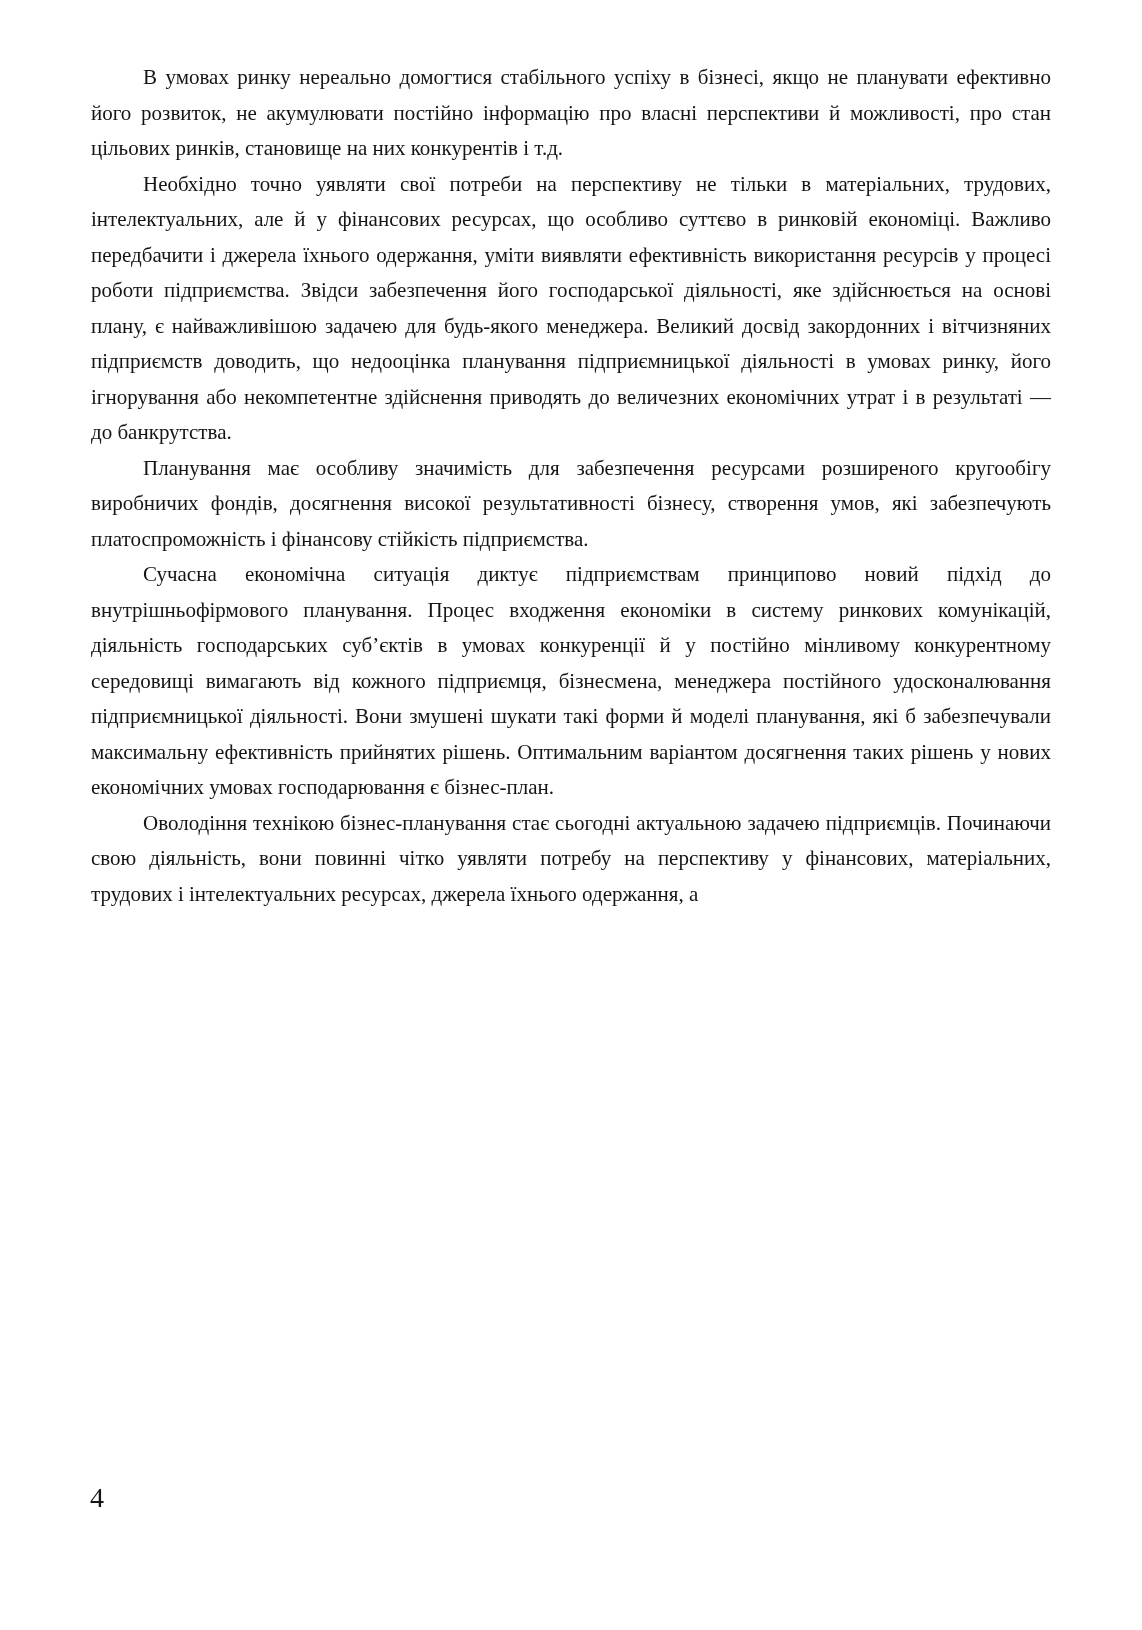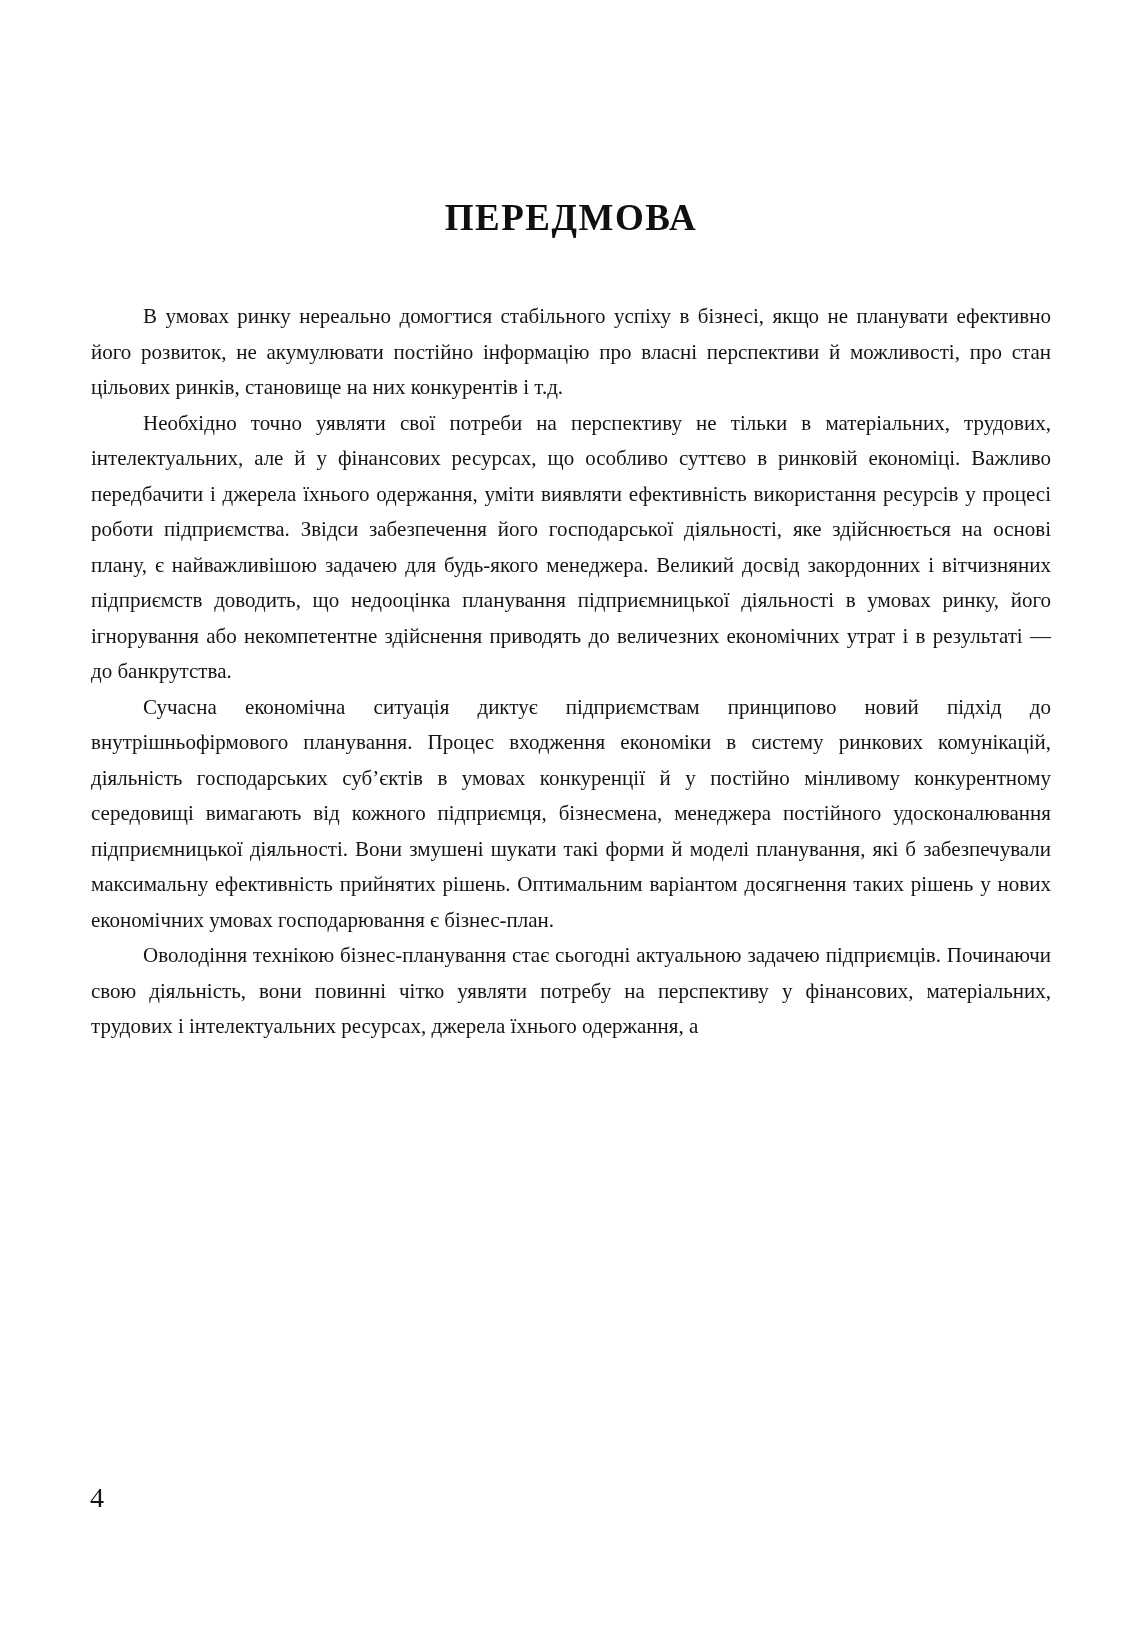--- a/index.html
+++ b/index.html
@@ -45,24 +45,24 @@
     bottom: 116px;
     font-size: 28px;
     color: #141414;
   }
 </style>
 </head>
 <body>
 
 <div class="page">
 
-  <h1 class="title">ПЕРЕДМОВА</h1>
 
   <div class="body-text">
     <p>В умовах ринку нереально домогтися стабільного успіху в бізнесі, якщо не планувати ефективно його розвиток, не акумулювати постійно інформацію про власні перспективи й можливості, про стан цільових ринків, становище на них конкурентів і т.д.</p>
     <p>Необхідно точно уявляти свої потреби на перспективу не тільки в матеріальних, трудових, інтелектуальних, але й у фінансових ресурсах, що особливо суттєво в ринковій економіці. Важливо передбачити і джерела їхнього одержання, уміти виявляти ефективність використання ресурсів у процесі роботи підприємства. Звідси забезпечення його господарської діяльності, яке здійснюється на основі плану, є найважливішою задачею для будь-якого менеджера. Великий досвід закордонних і вітчизняних підприємств доводить, що недооцінка планування підприємницької діяльності в умовах ринку, його ігнорування або некомпетентне здійснення приводять до величезних економічних утрат і в результаті — до банкрутства.</p>
+    <p>Планування має особливу значимість для забезпечення ресурсами розширеного кругообігу виробничих фондів, досягнення високої результативності бізнесу, створення умов, які забезпечують платоспроможність і фінансову стійкість підприємства.</p>
     <p class="italic">Сучасна економічна ситуація диктує підприємствам принципово новий підхід до внутрішньофірмового планування. Процес входження економіки в систему ринкових комунікацій, діяльність господарських суб’єктів в умовах конкуренції й у постійно мінливому конкурентному середовищі вимагають від кожного підприємця, бізнесмена, менеджера постійного удосконалювання підприємницької діяльності. Вони змушені шукати такі форми й моделі планування, які б забезпечували максимальну ефективність прийнятих рішень. Оптимальним варіантом досягнення таких рішень у нових економічних умовах господарювання є бізнес-план.</p>
     <p>Оволодіння технікою бізнес-планування стає сьогодні актуальною задачею підприємців. Починаючи свою діяльність, вони повинні чітко уявляти потребу на перспективу у фінансових, матеріальних, трудових і інтелектуальних ресурсах, джерела їхнього одержання, а</p>
   </div>
 
   <div class="page-number">4</div>
 
 </div>
 
 </body></html>

